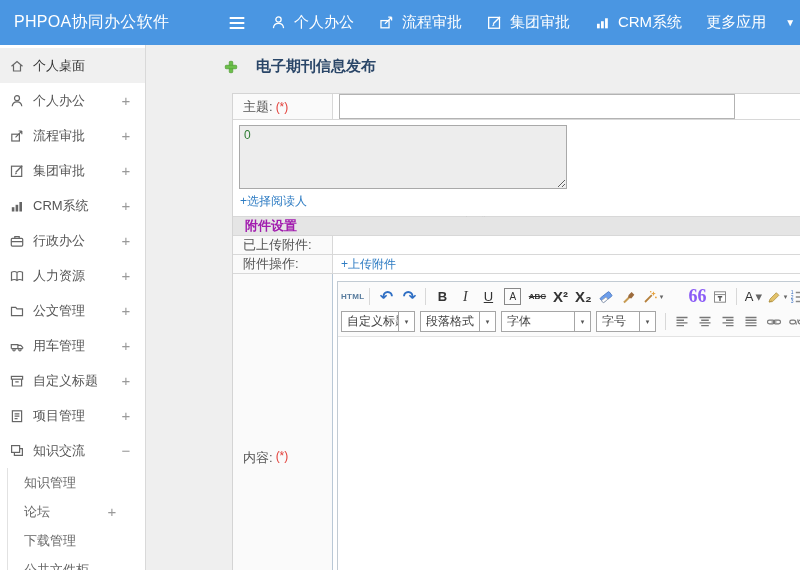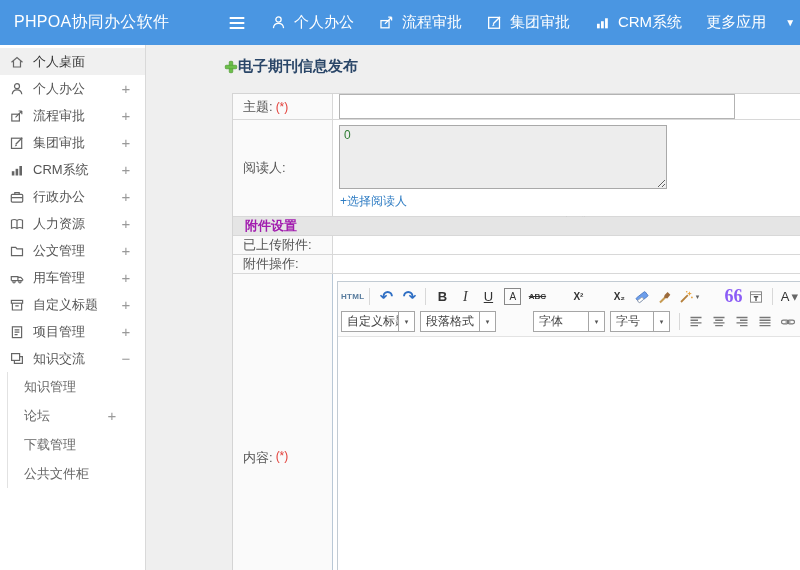--- a/index.html
+++ b/index.html
@@ -15,34 +15,34 @@
   .hamb{width:22px;height:22px;color:#fff;cursor:pointer;margin-left:12px;}
   .hamb svg{width:18px;height:18px;margin:2px;}
   .topnav{display:flex;align-items:center;gap:24px;margin-left:22px;}
   .nav-item{display:flex;align-items:center;gap:7px;font-size:15px;cursor:pointer;white-space:nowrap;}
   .nav-item .nic{width:17px;height:17px;color:#fff;}
   .caret{font-size:10px;margin-left:12px;cursor:pointer;}
 
   
   .sb{position:absolute;top:45px;left:0;width:146px;bottom:0;background:#fff;
       border-right:1px solid #d9d9d9;padding-top:3px;box-sizing:border-box;}
-  .s-item{height:27px;display:flex;align-items:center;padding:0 13px 0 9px;gap:8px;
+  .s-item{height:35px;display:flex;align-items:center;padding:0 13px 0 9px;gap:8px;
           font-size:13px;color:#555;cursor:pointer;}
   .s-item.active{background:#f0f0f0;color:#333;}
   .s-item .ic{width:16px;height:16px;flex:0 0 16px;color:#666;}
   .slabel{flex:1;white-space:nowrap;}
   .sexpand{color:#999;font-size:15px;width:12px;text-align:center;cursor:pointer;}
   .s-sub{margin-left:7px;border-left:1px solid #e2e2e2;}
   .s-subitem{height:29px;display:flex;align-items:center;padding:0 27px 0 16px;
              font-size:13px;color:#666;cursor:pointer;}
   .s-subitem .slabel{flex:1;}
 
   
   .main{position:absolute;top:45px;left:147px;right:0;bottom:0;background:#efefef;}
-  .ptitle{position:absolute;left:77px;top:12px;display:flex;align-items:center;gap:0;}
+  .ptitle{position:absolute;left:77px;top:12px;display:flex;align-items:center;gap:18px;}
   .ptitle .plus{width:14px;height:14px;}
   .ptitle h1{margin:0;font-size:15px;font-weight:bold;color:#2a4668;}
 
   
   .form{position:absolute;left:85px;top:48px;right:0;bottom:0;background:#fff;
         border-left:1px solid #d4d4d4;border-top:1px solid #d4d4d4;
         display:flex;flex-direction:column;}
   .frow{display:flex;border-bottom:1px solid #d8d8d8;box-sizing:border-box;}
   .fl{flex:0 0 100px;max-width:100px;background:#fafafa;border-right:1px solid #d8d8d8;
       display:flex;align-items:center;gap:3px;padding-left:10px;font-size:13px;color:#555;
@@ -86,31 +86,31 @@
         font-size:12px;color:#333;cursor:pointer;flex:0 0 auto;}
   .tbtn svg{width:16px;height:16px;}
   .sep{width:1px;height:17px;background:#d8d8d8;margin:0 4px;flex:0 0 1px;}
   .t-html{font-size:8px;font-weight:bold;color:#567a9c;letter-spacing:.3px;}
   .t-undo,.t-redo{color:#2f6fc4;font-size:16px;font-weight:bold;}
   .t-b{font-weight:bold;font-size:13px;}
   .t-i{font-style:italic;font-family:"Liberation Serif",serif;font-size:14px;}
   .t-u{text-decoration:underline;font-size:13px;}
   .t-abox{border:1px solid #888;min-width:15px;width:15px;height:15px;font-size:10px;margin:0 4px;}
   .t-strike{font-size:8px;font-weight:bold;text-decoration:line-through;}
-  .t-sup,.t-sub{font-size:10px;font-weight:bold;margin-left:18px;}
+  .t-sup,.t-sub{font-size:15px;font-weight:bold;}
   .t-quote{font-family:"Liberation Serif",serif;font-weight:bold;font-size:18px;color:#8b5cf6;margin-left:22px;}
   .drop{gap:2px;}
   .dn{font-size:7px;color:#666;}
   .t-fc span{font-size:13px;}
   .ksel{height:21px;border:1px solid #a6a6a6;background:#fff;display:inline-flex;align-items:center;
         font-size:12px;color:#444;margin-right:4px;cursor:pointer;box-sizing:border-box;flex:0 0 auto;}
   .ksel .lbl{padding:0 5px;flex:1;white-space:nowrap;overflow:hidden;}
   .ksel .ar{width:15px;align-self:stretch;border-left:1px solid #a6a6a6;display:flex;
             align-items:center;justify-content:center;font-size:7px;color:#555;}
-  .k1{width:74px;}.k2{width:76px;}.k3{width:72px;margin-left:32px;}.k4{width:60px;}
+  .k1{width:74px;}.k2{width:76px;}.k3{width:90px;}.k4{width:60px;}
   .ed-body{flex:1;background:#fff;cursor:text;}
 </style>
 </head>
 <body>
 
 <svg class="sprite" xmlns="http://www.w3.org/2000/svg">
   <symbol id="i-menu" viewBox="0 0 16 16">
       <path d="M1.5 3.6 h13 M1.5 8 h13 M1.5 12.4 h13" stroke="currentColor" stroke-width="1.7" fill="none"></path>
     </symbol>
   <symbol id="i-home" viewBox="0 0 16 16">
@@ -390,23 +390,20 @@
       <div class="fl">
         <span>主题:</span>
         <span class="req">(*)</span>
       </div>
       <div class="fc">
         <input class="subject-input" type="text" style="">
       </div>
     </div>
 
     <div class="frow r-readers">
-      <div class="fl">
-        <span>阅读人:</span>
-      </div>
       <div class="fc">
         <textarea class="readers-ta" style="">0</textarea>
         <a class="sel-link">+选择阅读人</a>
         <div class="hintline">
           <span>请选择阅读人,不选为所有人可查看</span>
           <span class="remind">提醒阅读人:</span>
           <span class="cb">✔</span>
           <span class="smslbl">短消息提示</span>
         </div>
       </div>
@@ -419,20 +416,23 @@
     <div class="frow r-uploaded">
       <div class="fl">
         <span>已上传附件:</span>
       </div>
       <div class="fc"></div>
     </div>
 
     <div class="frow r-ops">
       <div class="fl">
         <span>附件操作:</span>
+      </div>
+      <div class="fc">
+        <a class="op-link">+上传附件</a>
       </div>
     </div>
 
     <div class="frow r-content">
       <div class="fl">
         <span>内容:</span>
         <span class="req">(*)</span>
       </div>
       <div class="fc">
         <div class="editor">

